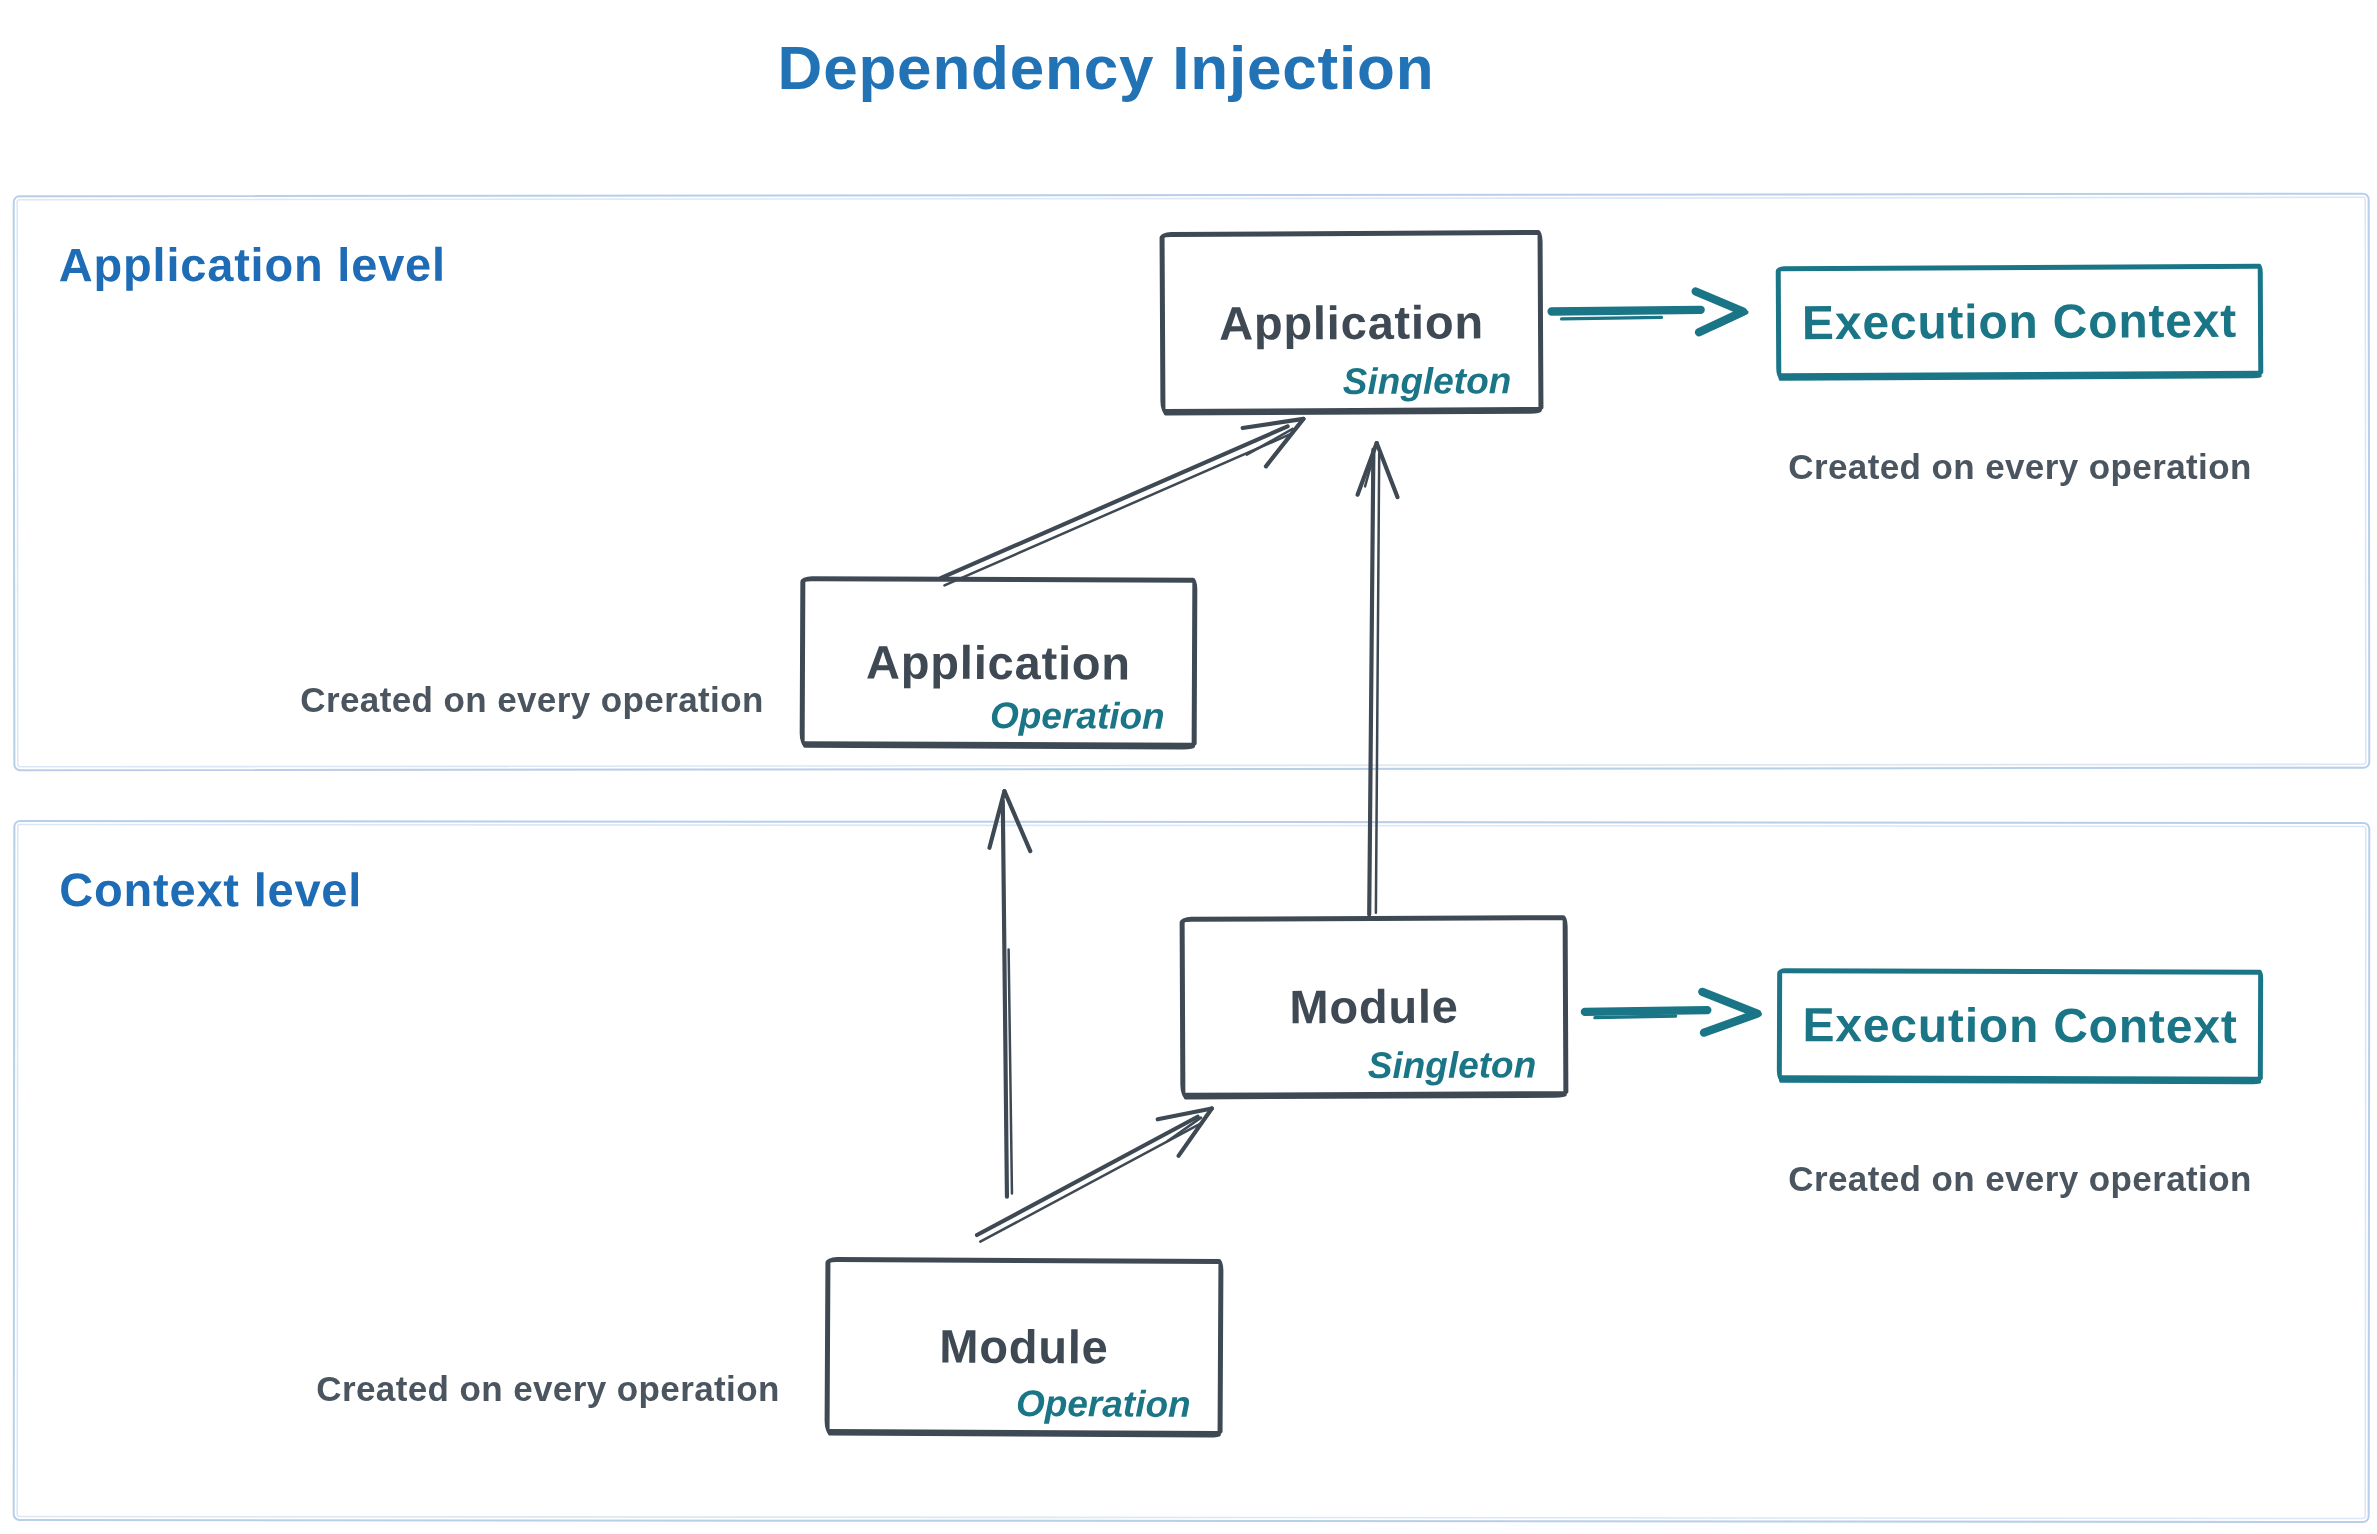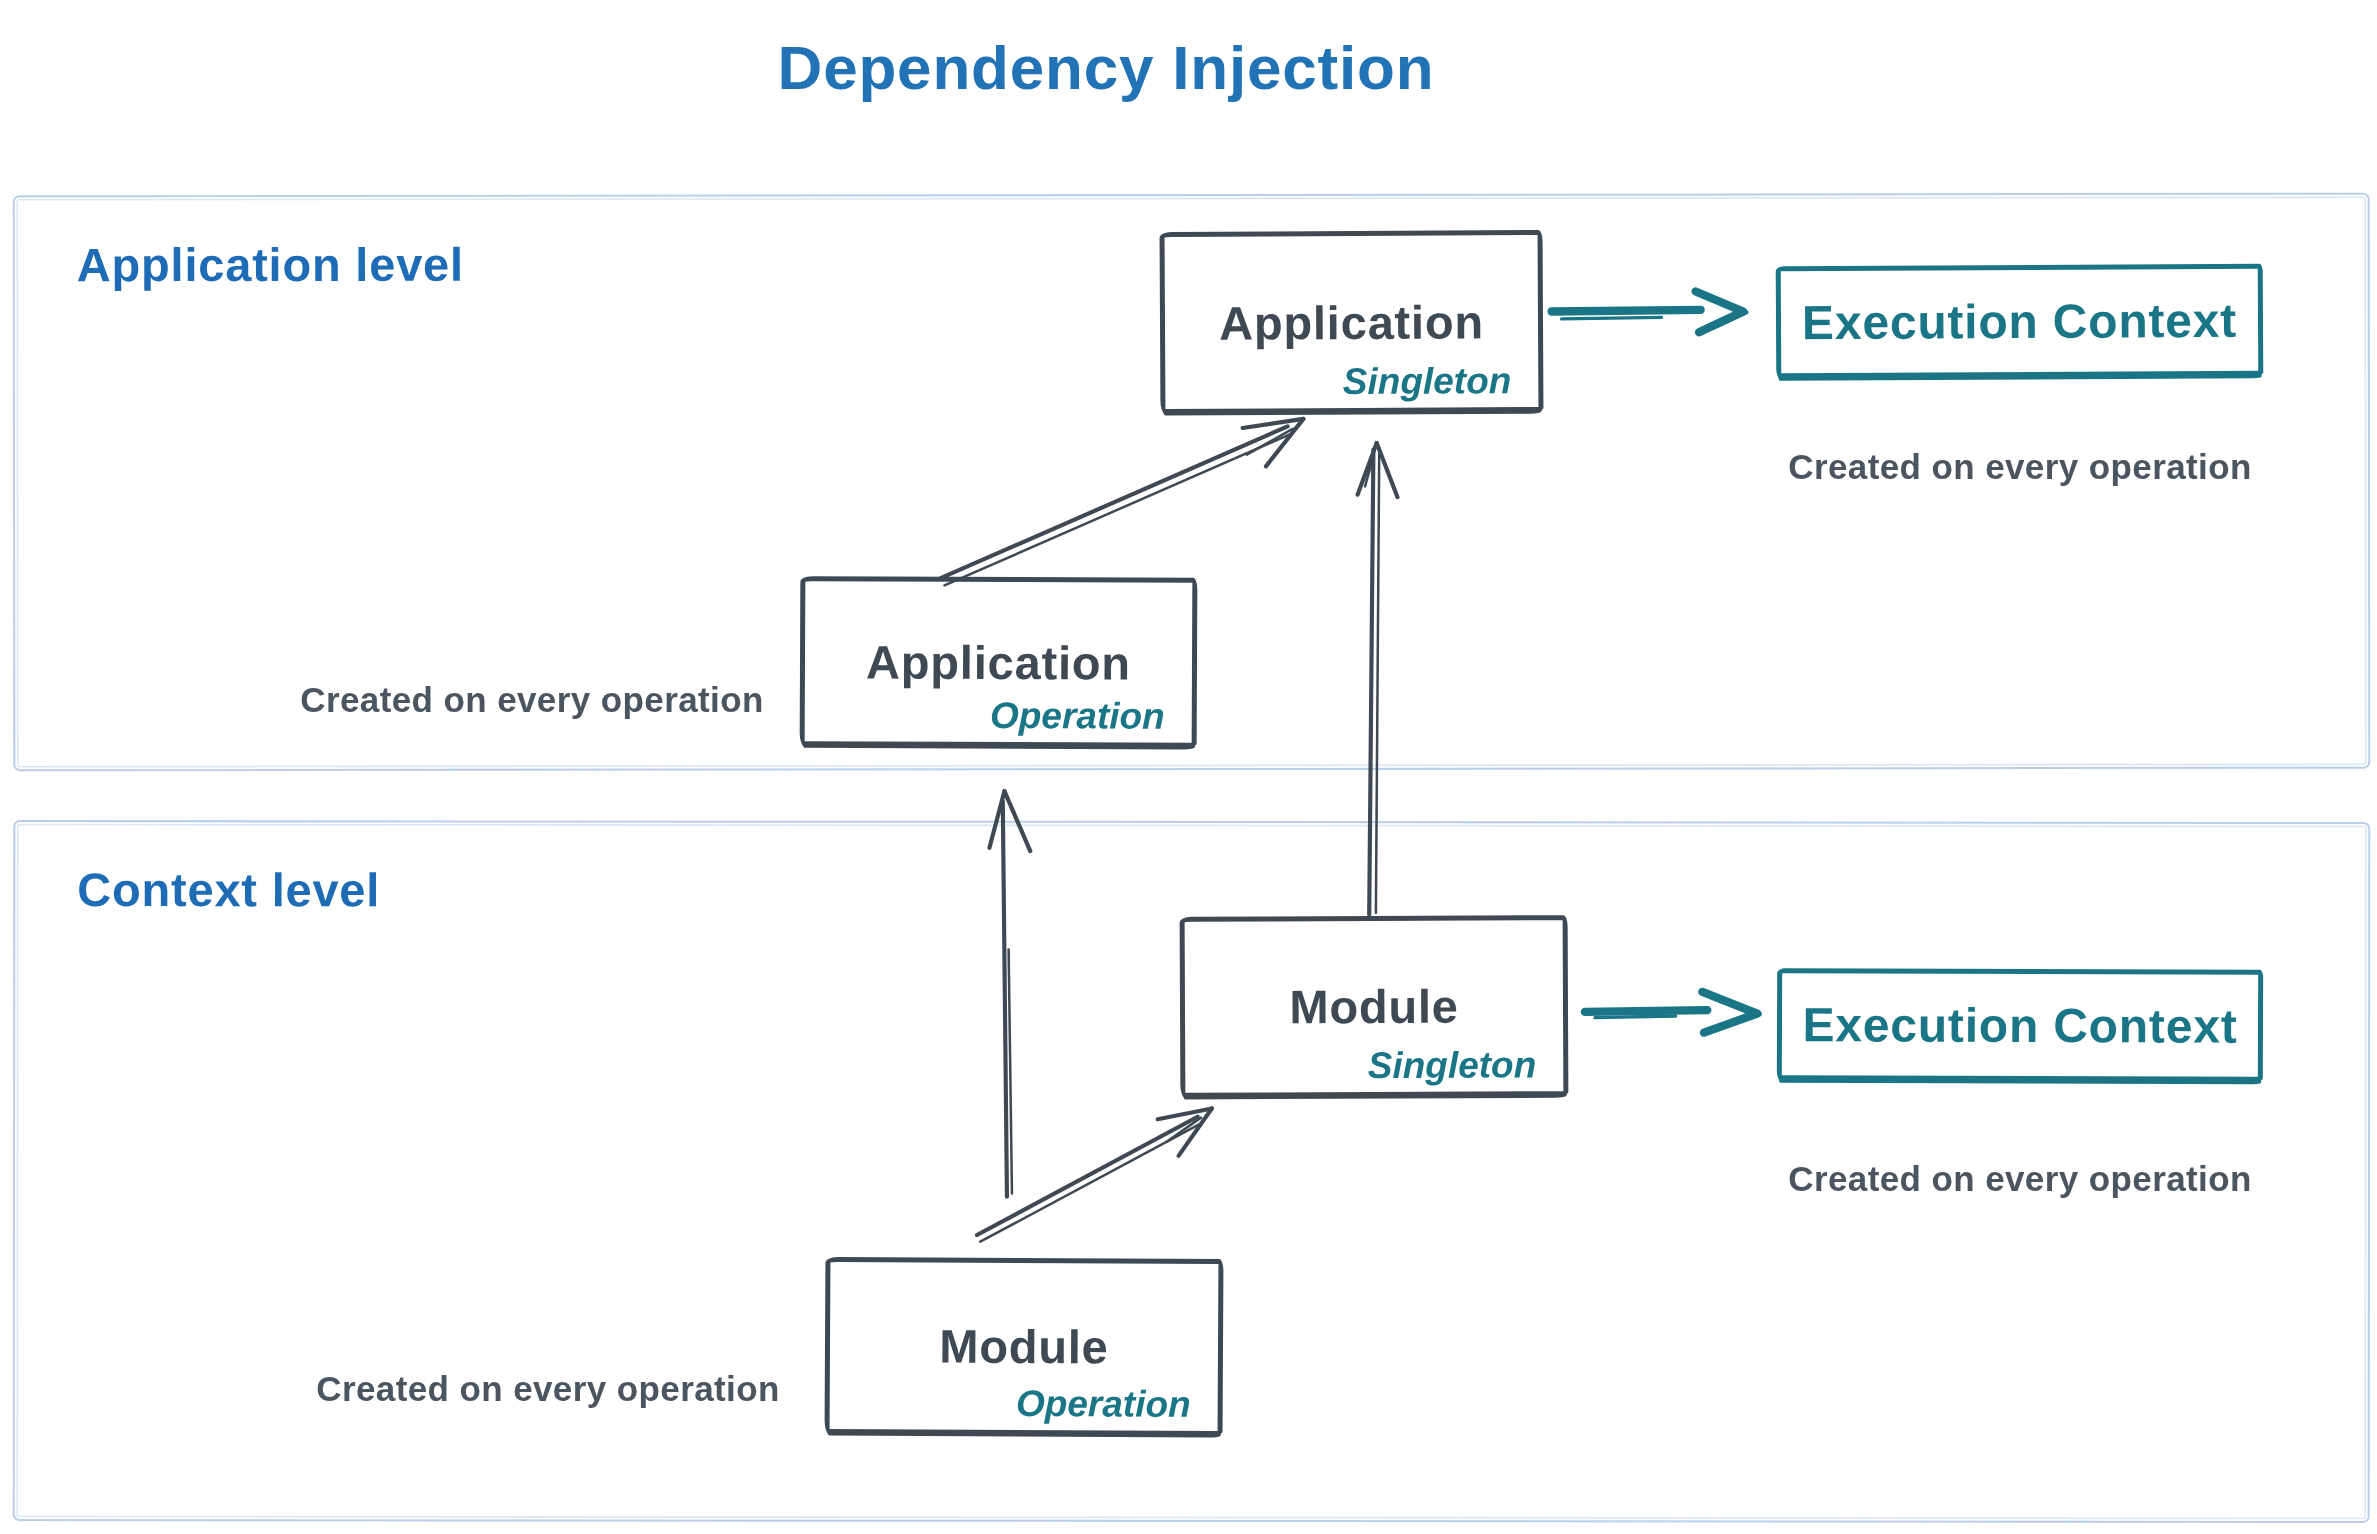--- a/index.html
+++ b/index.html
@@ -15,21 +15,21 @@
   .subtitle{left:754px;width:704px;top:108px;text-align:center;font-size:33px;font-weight:bold;
          color:var(--gray);}
 
   
   .lane{position:absolute;left:12.5px;width:2353px;border:2.5px solid var(--lane-border);
         border-radius:6.7px;background:transparent;
         box-shadow:inset 0 0 0 1.7px #ffffff, inset 0 0 0 3.3px #dce7f5;}
   .lane-app{top:194px;height:572px;transform:rotate(-0.06deg);}
   .lane-mod{top:821px;height:697px;transform:rotate(0.05deg);}
   .lane-label{position:absolute;left:44px;top:40px;font-size:47px;font-weight:bold;
-        color:var(--label-blue);letter-spacing:0.8px;margin-left:18px;}
+        color:var(--label-blue);letter-spacing:0.8px;}
 
   
   .hbox{position:absolute;background:#ffffff;border:5px solid var(--dark);
         border-radius:11.7px 4.2px 13.3px 5px / 5.8px 11.7px 4.2px 13.3px;
         box-shadow:0 3.3px 0 -1.7px var(--dark);
         display:flex;align-items:center;justify-content:center;}
   .hbox .box-title{font-size:47px;font-weight:bold;color:var(--dark);letter-spacing:0.8px;}
   .hbox .box-tag{position:absolute;right:27px;bottom:5px;font-size:37px;font-weight:bold;
         color:var(--teal);font-style:italic;}
   .box-app-singleton{left:1160px;top:231px;width:373px;height:172px;transform:rotate(-0.3deg);}

